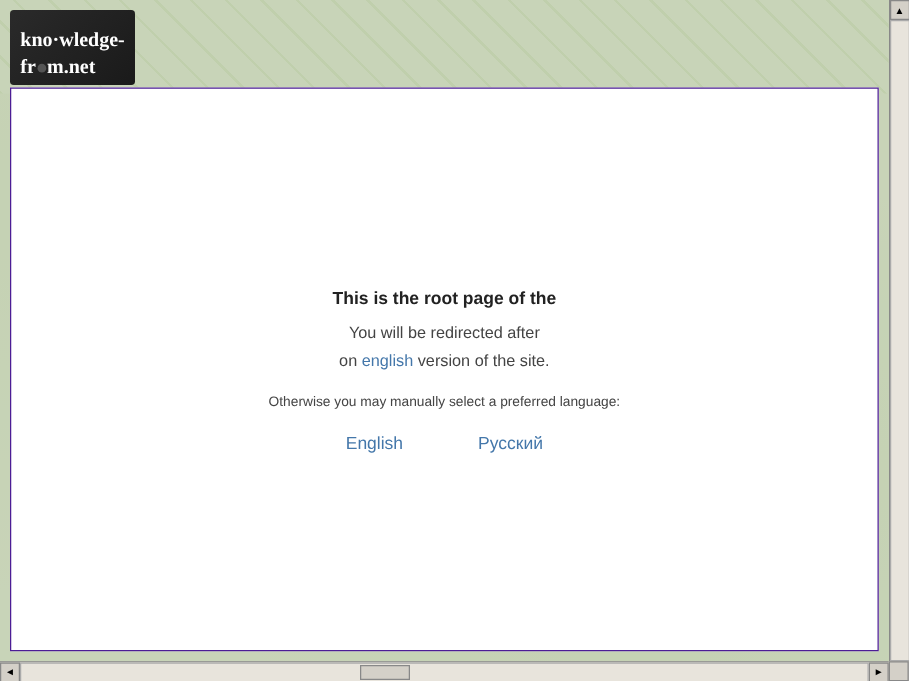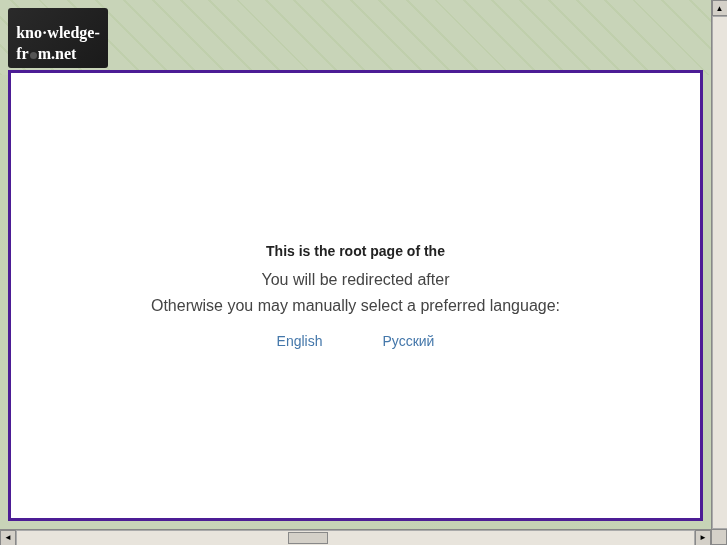--- a/index.html
+++ b/index.html
@@ -169,21 +169,21 @@
     }
 
     
     .main-content {
       position: absolute;
       top: 70px;
       left: 8px;
       right: 24px;
       bottom: 24px;
       background: white;
-      border: 3px solid #4c1d95;
+      border: 1px solid #4c1d95;
       z-index: 2;
       display: flex;
       flex-direction: column;
       align-items: center;
       justify-content: center;
       padding: 20px;
     }
 
     .title-root {
       font-size: 14px;
@@ -195,21 +195,21 @@
 
     .title-main {
       font-size: 22px;
       font-weight: normal;
       color: #222;
       text-align: center;
       margin-bottom: 20px;
     }
 
     .redirect-text {
-      font-size: 16px;
+      font-size: 13px;
       color: #444;
       text-align: left;
       margin-bottom: 8px;
     }
 
     .seconds-text {
       font-size: 26px;
       font-weight: bold;
       color: #222;
       text-align: center;
@@ -222,21 +222,21 @@
       text-align: center;
       margin-bottom: 20px;
     }
 
     .version-text a {
       color: #4477aa;
       text-decoration: none;
     }
 
     .manual-text {
-      font-size: 16px;
+      font-size: 11px;
       color: #444;
       text-align: center;
       margin-bottom: 18px;
     }
 
     .language-links {
       display: flex;
       gap: 60px;
       align-items: center;
     }
@@ -310,20 +310,23 @@
 </div>
 
 <div class="main-content">
 
   <div class="title-root">This is the root page of the</div>
 
 
   <div class="redirect-text">You will be redirected after</div>
 
 
+  <div class="version-text">
+    <span>on </span><a href="#">english</a><span> version of the site.</span>
+  </div>
 
   <div class="manual-text">Otherwise you may manually select a preferred language:</div>
 
   <div class="language-links">
     <a href="#" class="lang-link">English</a>
     <a href="#" class="lang-link">Русский</a>
   </div>
 
 </div>
 

